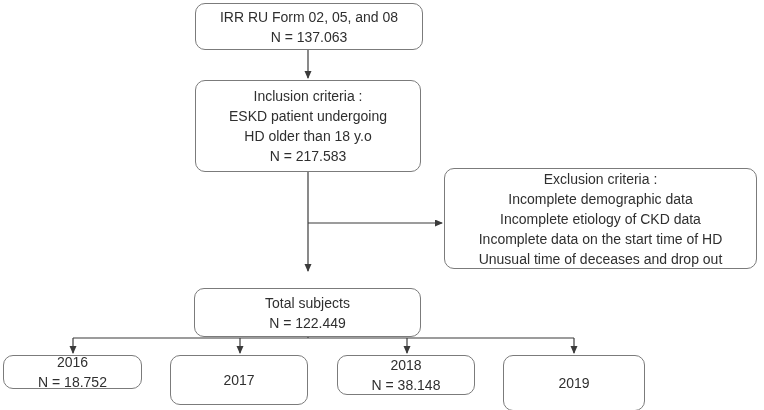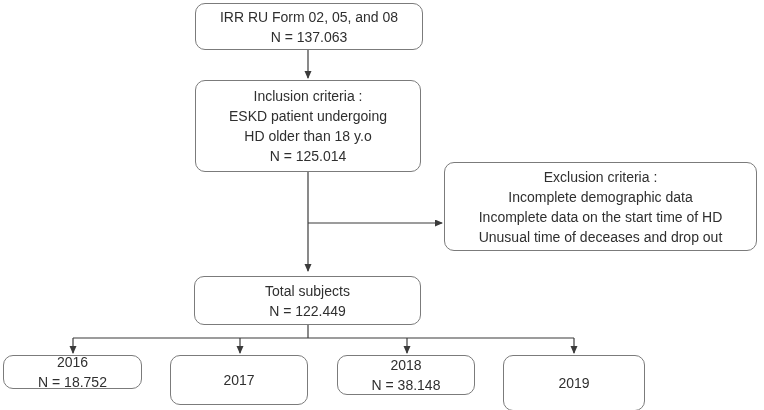--- a/index.html
+++ b/index.html
@@ -28,22 +28,22 @@
     flex-direction: column;
     justify-content: center;
     align-items: center;
     text-align: center;
     font-size: 14px;
     line-height: 20px;
     padding: 2px 6px;
   }
   .node-source    { left: 195px; top: 3px;   width: 228px; height: 47px; }
   .node-inclusion { left: 195px; top: 80px;  width: 226px; height: 92px; }
-  .node-exclusion { left: 444px; top: 162px; width: 313px; height: 89px; }
-  .node-total     { left: 194px; top: 276px; width: 227px; height: 49px; }
+  .node-exclusion { left: 444px; top: 168px; width: 313px; height: 101px; }
+  .node-total     { left: 194px; top: 288px; width: 227px; height: 49px; }
   .node-y2016     { left: 3px;   top: 355px; width: 139px; height: 34px; }
   .node-y2017     { left: 170px; top: 355px; width: 138px; height: 50px; gap: 15px; }
   .node-y2018     { left: 337px; top: 355px; width: 138px; height: 40px; }
   .node-y2019     { left: 503px; top: 355px; width: 142px; height: 56px; }
   .node .line { white-space: nowrap; }
 </style>
 </head>
 <body>
 
 <div class="canvas">
@@ -67,26 +67,27 @@
 
   <div class="node node-source">
     <div class="line">IRR RU Form 02, 05, and 08</div>
     <div class="line">N = 137.063</div>
   </div>
 
   <div class="node node-inclusion">
     <div class="line">Inclusion criteria :</div>
     <div class="line">ESKD patient undergoing</div>
     <div class="line">HD older than 18 y.o</div>
-    <div class="line">N = 125.014</div>
+    <div class="line">N = 217.583</div>
   </div>
 
   <div class="node node-exclusion">
     <div class="line">Exclusion criteria :</div>
     <div class="line">Incomplete demographic data</div>
+    <div class="line">Incomplete etiology of CKD data</div>
     <div class="line">Incomplete data on the start time of HD</div>
     <div class="line">Unusual time of deceases and drop out</div>
   </div>
 
   <div class="node node-total">
     <div class="line">Total subjects</div>
     <div class="line">N = 122.449</div>
   </div>
 
   <div class="node node-y2016">

